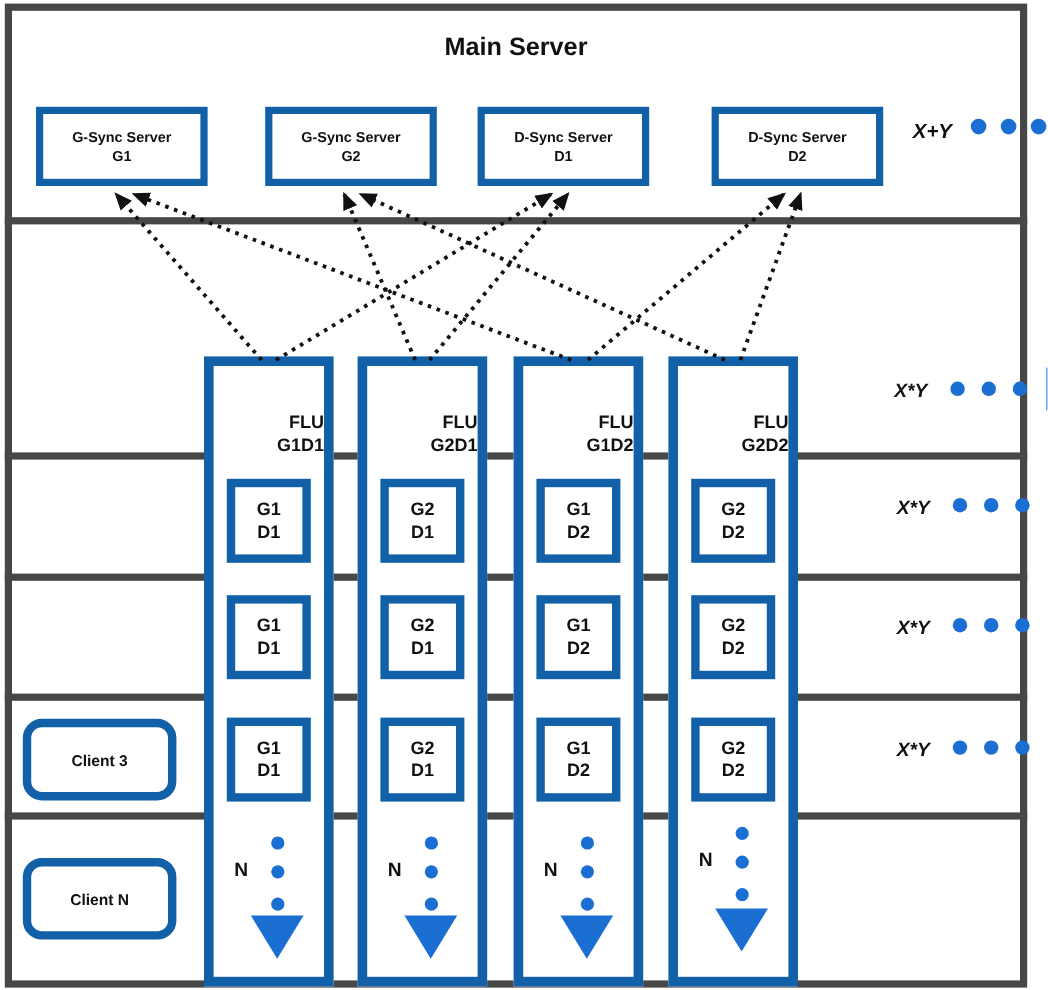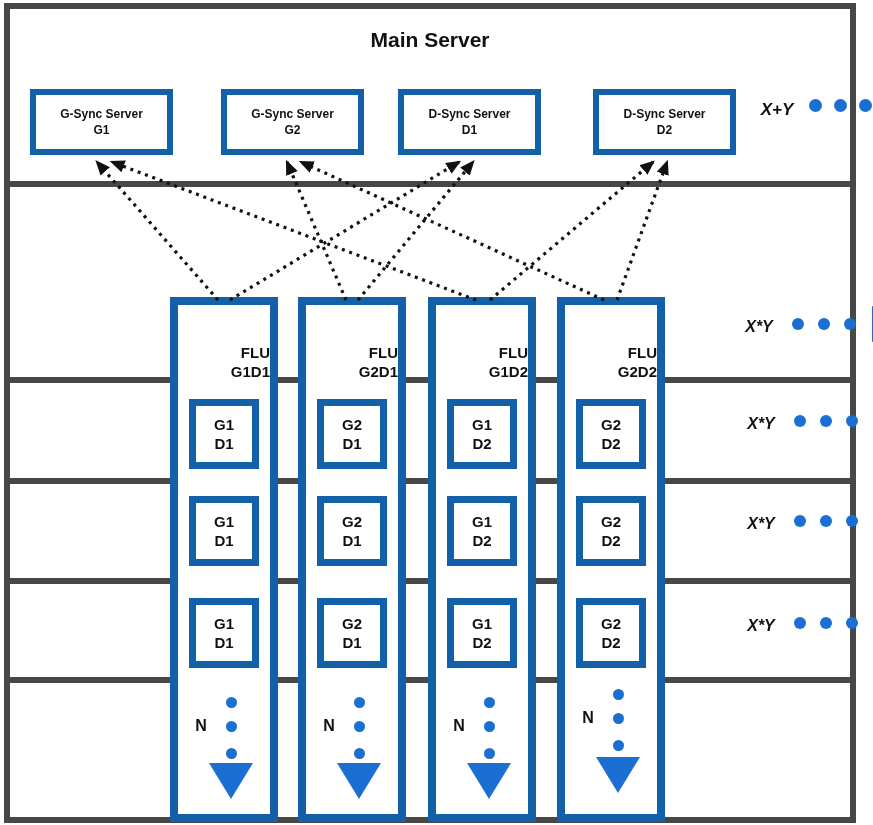--- a/index.html
+++ b/index.html
@@ -120,20 +120,26 @@
   <div class="more" style="left:728px;top:605px">
     <div class="lbl">X*Y</div>
     <div class="row">
       <span class="dot"></span>
       <span class="dot"></span>
       <span class="dot"></span>
       <span class="tri-right"></span>
     </div>
   </div>
 
+  <div class="client-box" style="top:599px">
+    <span>Client 3</span>
+  </div>
+  <div class="client-box" style="top:715px">
+    <span>Client N</span>
+  </div>
 
   <div class="flu-col" style="left:170px">
     <div class="col-header">
       <div>FLU</div>
       <div>G1D1</div>
     </div>
     <div class="flu-cell" style="top:94px">
       <span>G1</span>
       <span>D1</span>
     </div>

